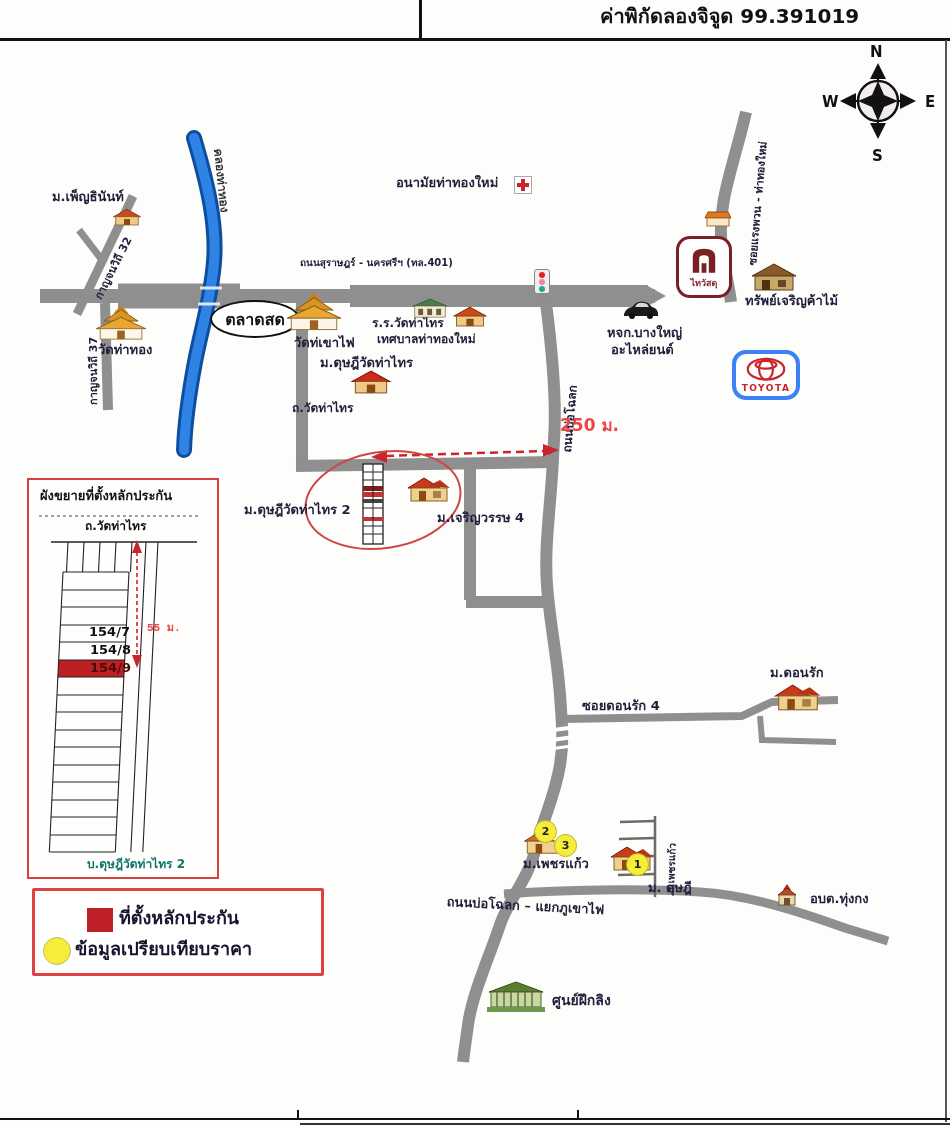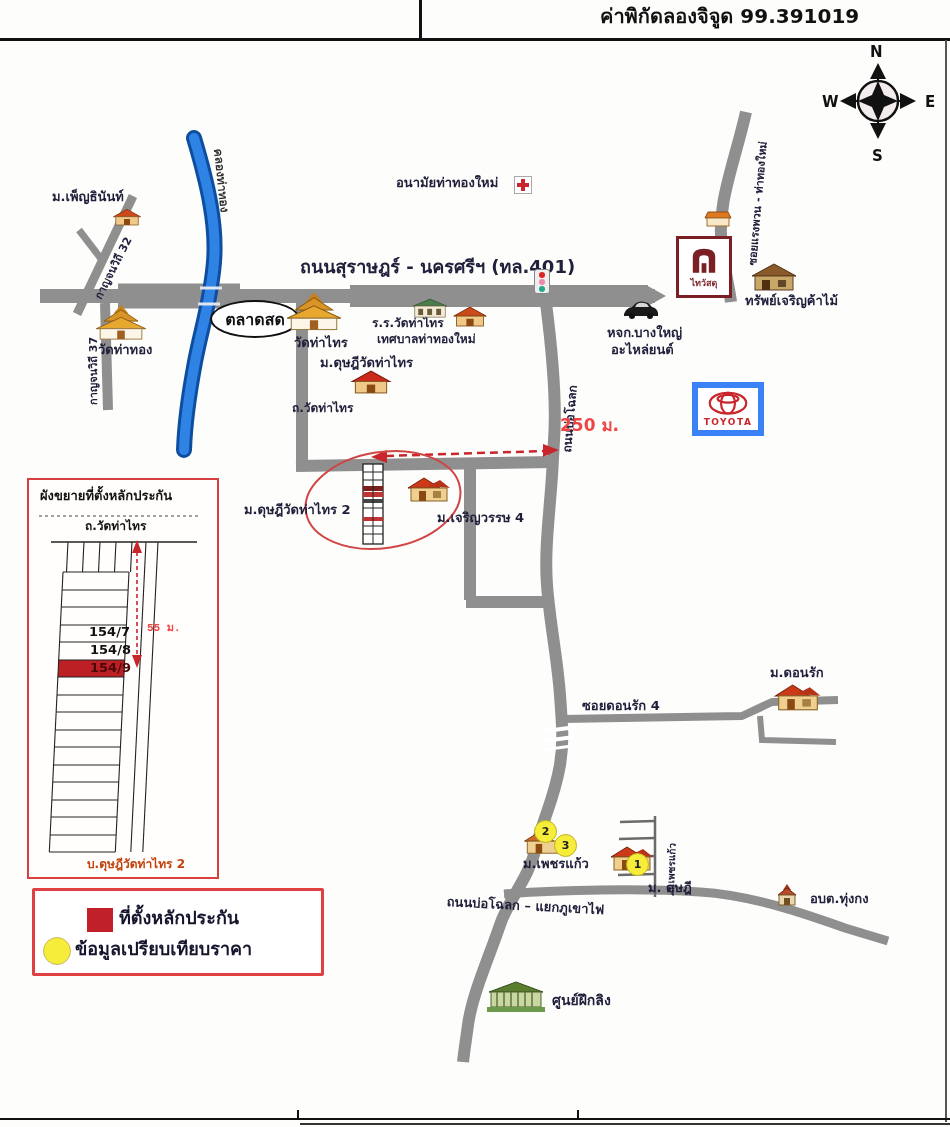--- a/index.html
+++ b/index.html
@@ -11,21 +11,21 @@
   .hdr{font-size:20px;font-weight:600;color:#111;}
   .marker{position:absolute;width:21px;height:21px;border-radius:50%;background:#f6ec3a;
           border:1px solid #c0b020;display:flex;align-items:center;justify-content:center;
           font-size:11px;font-weight:700;color:#222;}
   .iconbox{position:absolute;}
   svg{display:block;}
   #legend{position:absolute;left:32px;top:888px;width:286px;height:82px;border:3px solid #e04040;border-radius:2px;background:#fff;}
   #inset{position:absolute;left:27px;top:478px;width:188px;height:397px;border:2px solid #d84040;background:#fffefc;}
   .oval{position:absolute;border:2px solid #111;border-radius:50%;background:#fff;
         display:flex;align-items:center;justify-content:center;font-weight:700;font-size:16px;color:#111;}
-  .logo{position:absolute;background:#fff;display:flex;flex-direction:column;align-items:center;justify-content:center;}
+  .logo{position:absolute;background:#fff;display:flex;flex-direction:column;align-items:center;justify-content:center;border-radius:14px;}
 </style>
 </head>
 <body>
 
 <div id="page">
 
   <div class="lb hdr" style="left:600px;top:5px;">ค่าพิกัดลองจิจูด 99.391019</div>
   <div style="position:absolute;left:419px;top:0;width:3px;height:40px;background:#111;"></div>
   <div style="position:absolute;left:0;top:38px;width:950px;height:3px;background:#111;"></div>
   <div style="position:absolute;left:945px;top:40px;width:2px;height:1082px;background:#555;"></div>
@@ -114,34 +114,34 @@
           <line x1="363" y1="480" x2="383" y2="480"></line>
         <line x1="363" y1="508" x2="383" y2="508"></line>
           <line x1="363" y1="526" x2="383" y2="526"></line>
         <line x1="363" y1="534" x2="383" y2="534"></line>
           <line x1="373" y1="464" x2="373" y2="544"></line>
       </g>
     </g>
   </svg>
 
   <div class="lb rot" style="left:224px;top:148px;font-size:12px;color:#333;transform:rotate(84deg);">คลองท่าทอง</div>
-  <div class="lb" style="left:300px;top:257px;font-size:18px;">ถนนสุราษฎร์ - นครศรีฯ (ทล.401)</div>
+  <div class="lb" style="left:300px;top:257px;font-size:10px;">ถนนสุราษฎร์ - นครศรีฯ (ทล.401)</div>
   <div class="lb rot" style="left:93px;top:296px;font-size:11px;transform:rotate(-63deg);">กาญจนวิถี 32</div>
   <div class="lb rot" style="left:88px;top:405px;font-size:11px;transform:rotate(-90deg);">กาญจนวิถี 37</div>
   <div class="lb rot" style="left:747px;top:265px;font-size:11px;transform:rotate(-85deg);">ซอยแรงพวน - ท่าทองใหม่</div>
   <div class="lb" style="left:292px;top:402px;font-size:12px;">ถ.วัดท่าไทร</div>
   <div class="lb rot" style="left:561px;top:452px;font-size:12px;transform:rotate(-85deg);">ถนนบ่อโฉลก</div>
   <div class="lb" style="left:582px;top:699px;">ซอยดอนรัก 4</div>
   <div class="lb rot" style="left:665px;top:893px;font-size:10px;transform:rotate(-88deg);">ถ.เพชรแก้ว</div>
   <div class="lb rot" style="left:447px;top:895px;transform:rotate(3deg);">ถนนบ่อโฉลก – แยกภูเขาไฟ</div>
   <div class="lb red" style="left:560px;top:416px;font-size:17px;">250 ม.</div>
 
   <div class="lb" style="left:52px;top:190px;">ม.เพ็ญธินันท์</div>
   <div class="lb" style="left:98px;top:343px;">วัดท่าทอง</div>
-  <div class="lb" style="left:294px;top:336px;">วัดท่าไทร</div>
+  <div class="lb" style="left:294px;top:336px;">วัดท่เขาไฟ</div>
   <div class="lb" style="left:372px;top:317px;font-size:12px;">ร.ร.วัดท่าไทร</div>
   <div class="lb" style="left:377px;top:333px;font-size:12px;">เทศบาลท่าทองใหม่</div>
   <div class="lb" style="left:396px;top:176px;">อนามัยท่าทองใหม่</div>
   <div class="lb" style="left:320px;top:356px;">ม.ดุษฎีวัดท่าไทร</div>
   <div class="lb" style="left:745px;top:246px;margin-top:48px;">ทรัพย์เจริญค้าไม้</div>
   <div class="lb" style="left:607px;top:326px;font-family:Liberation Serif, serif;">หจก.บางใหญ่</div>
   <div class="lb" style="left:611px;top:343px;">อะไหล่ยนต์</div>
   <div class="lb" style="left:244px;top:503px;">ม.ดุษฎีวัดท่าไทร 2</div>
   <div class="lb" style="left:437px;top:511px;">ม.เจริญวรรษ 4</div>
   <div class="lb" style="left:770px;top:666px;">ม.ดอนรัก</div>
@@ -225,21 +225,21 @@
     <span style="font-size:9px;font-weight:700;color:#7a1f24;">ไทวัสดุ</span>
   </div>
   <div class="iconbox" style="left:750px;top:262px;">
     <svg width="48" height="32" viewBox="0 0 48 32">
         <polygon points="2,14 24,2 46,14" fill="#8a5a2a" stroke="#503010"></polygon>
         <rect x="5" y="14" width="38" height="14" fill="#c8a868" stroke="#604020"></rect>
         <rect x="12" y="18" width="8" height="10" fill="#503010"></rect>
         <rect x="28" y="18" width="8" height="7" fill="#604828"></rect>
       </svg>
   </div>
-  <div class="logo" style="left:692px;top:350px;width:60px;height:42px;border:6px solid #3b82f6;margin-top:32px;">
+  <div class="logo" style="left:732px;top:350px;width:60px;height:42px;border:4px solid #3b82f6;">
     <svg width="44" height="26" viewBox="0 0 48 30">
       <ellipse cx="24" cy="14" rx="21" ry="12" fill="none" stroke="#c8262c" stroke-width="2.5"></ellipse>
       <ellipse cx="24" cy="14" rx="8" ry="12" fill="none" stroke="#c8262c" stroke-width="2.5"></ellipse>
       <ellipse cx="24" cy="9" rx="12" ry="4.5" fill="none" stroke="#c8262c" stroke-width="2.5"></ellipse>
     </svg>
     <span style="font-size:9px;font-weight:700;color:#c8262c;letter-spacing:1.5px;">TOYOTA</span>
   </div>
   <div class="iconbox" style="left:622px;top:300px;">
     <svg width="38" height="20" viewBox="0 0 38 20">
         <path d="M2,14 Q4,8 10,7 L14,3 Q19,0 26,3 L30,7 Q35,8 36,13 L36,16 L2,16 Z" fill="#1a1a1a"></path>
@@ -351,21 +351,21 @@
           <line x1="132" y1="62" x2="132" y2="372"></line>
       </g>
       <line x1="108" y1="72" x2="108" y2="176" stroke="#c8262c" stroke-width="1.6" stroke-dasharray="4,3"></line>
       <polygon points="108,60 103,73 113,73" fill="#c8262c"></polygon>
       <polygon points="108,188 103,175 113,175" fill="#c8262c"></polygon>
     </svg>
     <div class="lb" style="left:60px;top:145px;font-size:13px;color:#111;">154/7</div>
     <div class="lb" style="left:61px;top:163px;font-size:13px;color:#111;">154/8</div>
     <div class="lb" style="left:61px;top:181px;font-size:13px;color:#4a0808;">154/9</div>
     <div class="lb red" style="left:118px;top:142px;font-size:11px;font-family:Liberation Mono, monospace;">55 ม.</div>
-    <div class="lb" style="left:58px;top:378px;font-size:12px;color:#c2410c;">บ.ดุษฎีวัดท่าไทร 2</div>
+    <div class="lb" style="left:58px;top:378px;font-size:12px;color:#0f766e;">บ.ดุษฎีวัดท่าไทร 2</div>
   </div>
 
   <div id="legend">
     <div style="position:absolute;left:52px;top:17px;width:26px;height:24px;background:#c02128;"></div>
     <div class="lb" style="left:84px;top:17px;font-size:18px;color:#15152e;">ที่ตั้งหลักประกัน</div>
     <div style="position:absolute;left:8px;top:46px;width:26px;height:26px;border-radius:50%;background:#f6ec3a;border:1px solid #c8b860;"></div>
     <div class="lb" style="left:40px;top:48px;font-size:18px;color:#15152e;">ข้อมูลเปรียบเทียบราคา</div>
   </div>
 
 </div>

